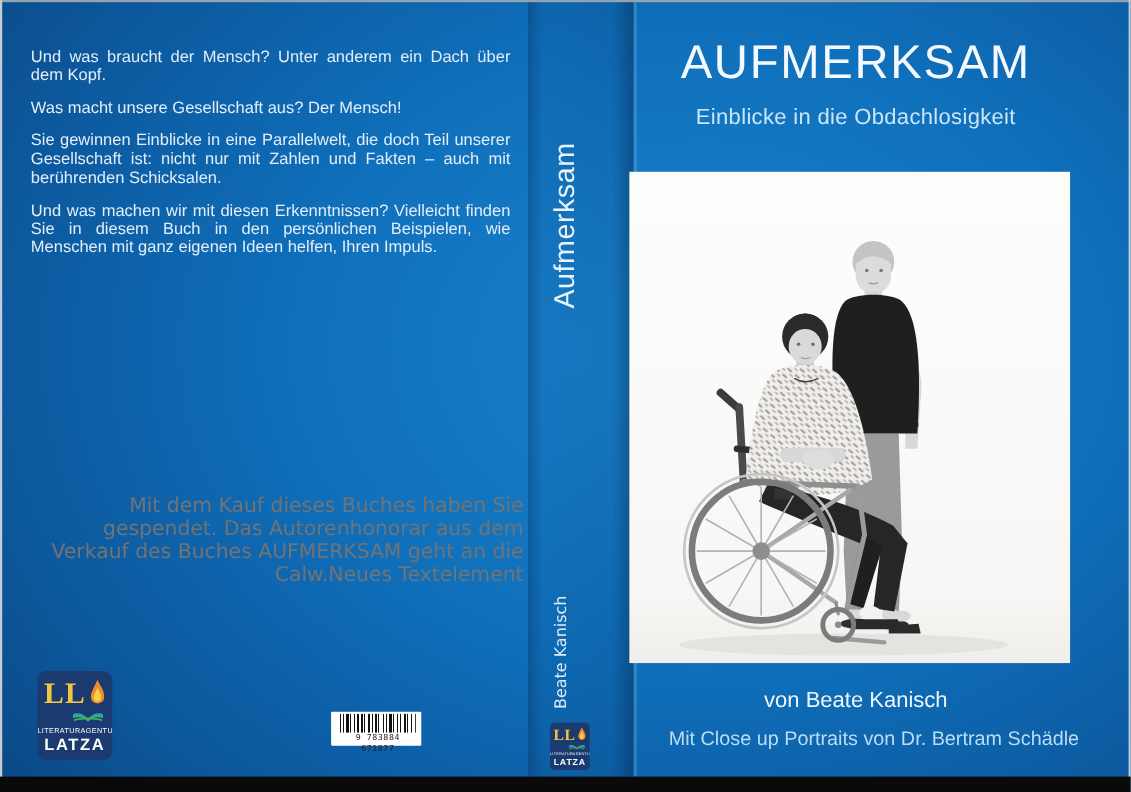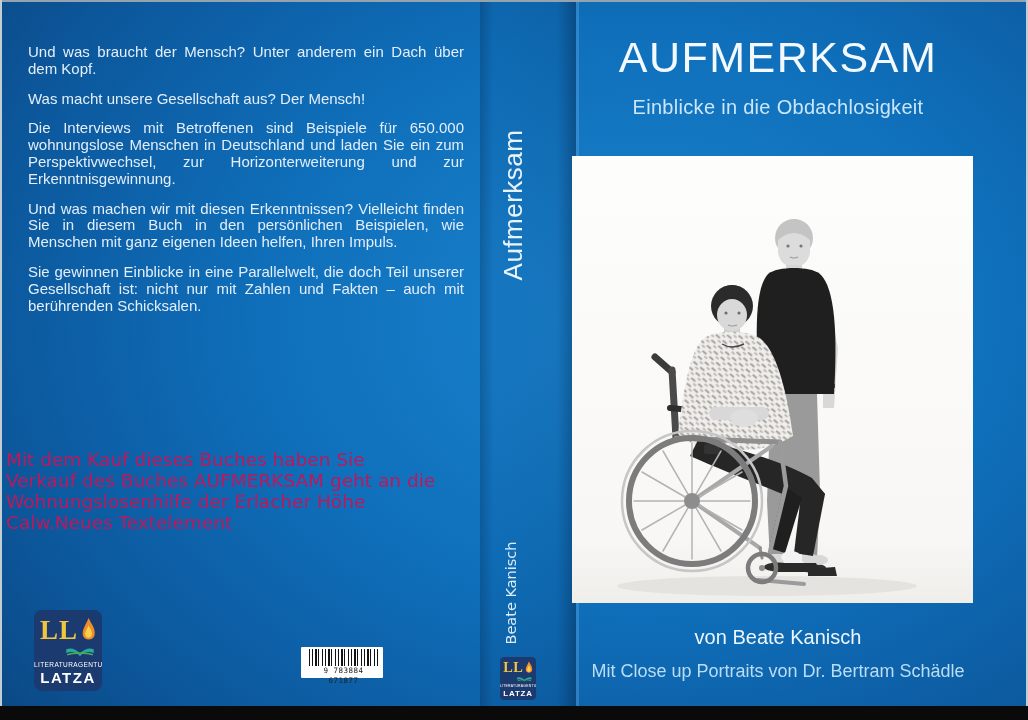--- a/index.html
+++ b/index.html
@@ -21,22 +21,22 @@
     background:linear-gradient(90deg, rgba(0,25,60,.28) 0%, rgba(0,25,60,.06) 14%,
       rgba(0,25,60,.10) 80%, rgba(0,20,50,.38) 100%);}
   .fold-highlight{position:absolute;left:576px;top:2px;bottom:14px;width:3px;
     background:rgba(130,195,245,.28);}
 
   
   .back-text{position:absolute;left:28px;top:44px;width:436px;color:#e3eefa;
     font-size:15px;line-height:1.12;text-align:justify;}
   .back-text p{margin:0 0 13px 0;}
 
-  .donation{position:absolute;left:6px;top:449px;width:470px;text-align:left;
-    color:#be185d;font-family:"DejaVu Sans",sans-serif;font-size:18.5px;line-height:21px;}
+  .donation{position:absolute;left:6px;top:449px;width:470px;text-align:right;
+    color:#737373;font-family:"DejaVu Sans",sans-serif;font-size:18.5px;line-height:21px;}
   .donation div{white-space:nowrap;}
 
   
   .pub-logo{width:68px;height:81px;background:#1b3a70;border-radius:8px;
     box-sizing:border-box;padding-top:5px;text-align:center;overflow:hidden;}
   .pub-logo .row1{display:flex;justify-content:center;align-items:flex-start;height:32px;}
   .pub-logo .mono{font-family:"Liberation Serif",serif;font-weight:bold;
     color:#f2c53f;font-size:27px;line-height:30px;letter-spacing:1px;}
   .pub-logo .flame{margin-left:3px;margin-top:3px;}
   .pub-logo .book{display:block;margin:0 auto 0 32px;}
@@ -65,44 +65,43 @@
     color:#dcebf8;font-family:"DejaVu Sans",sans-serif;font-size:14.5px;}
 
   
   .front-title{position:absolute;left:575px;top:34px;width:406px;text-align:center;
     color:#f3f9fe;font-size:43px;font-weight:400;letter-spacing:1.5px;line-height:46px;}
   .front-subtitle{position:absolute;left:575px;top:96px;width:406px;text-align:center;
     color:#cbe6f9;font-size:20px;letter-spacing:.3px;}
   .photo{position:absolute;left:572px;top:156px;width:401px;height:447px;}
   .author-line{position:absolute;left:575px;top:626px;width:406px;text-align:center;
     color:#eef6fd;font-size:20px;}
-  .credit-line{position:absolute;left:575px;top:661px;width:406px;text-align:center;
+  .credit-line{position:absolute;left:575px;top:661px;width:406px;text-align:right;
     color:#b9ddf4;font-size:18px;}
 </style>
 </head>
 <body>
 
 <div class="edge-top"></div>
 <div class="edge-left"></div>
 <div class="edge-right"></div>
 <div class="spine-shade"></div>
 <div class="fold-highlight"></div>
 
 <div class="back-text">
   <p>Und was braucht der Mensch? Unter anderem ein Dach über dem Kopf.</p>
   <p>Was macht unsere Gesellschaft aus? Der Mensch!</p>
-  <p>Die Interviews mit Betroffenen sind Beispiele für 650.000 wohnungslose Menschen in Deutschland und laden Sie ein zum Perspektivwechsel, zur Horizonterweiterung und zur Erkenntnisgewinnung.</p>
+  <p>Sie gewinnen Einblicke in eine Parallelwelt, die doch Teil unserer Gesellschaft ist: nicht nur mit Zahlen und Fakten – auch mit berührenden Schicksalen.</p>
   <p>Und was machen wir mit diesen Erkenntnissen? Vielleicht finden Sie in diesem Buch in den persönlichen Beispielen, wie Menschen mit ganz eigenen Ideen helfen, Ihren Impuls.</p>
-  <p>Sie gewinnen Einblicke in eine Parallelwelt, die doch Teil unserer Gesellschaft ist: nicht nur mit Zahlen und Fakten – auch mit berührenden Schicksalen.</p>
 </div>
 
 <div class="donation">
   <div>Mit dem Kauf dieses Buches haben Sie</div>
+  <div>gespendet. Das Autorenhonorar aus dem</div>
   <div>Verkauf des Buches AUFMERKSAM geht an die</div>
-  <div>Wohnungslosenhilfe der Erlacher Höhe</div>
   <div>Calw.Neues Textelement</div>
 </div>
 
 <div class="logo-big">
   <div class="pub-logo">
     <div class="row1">
       <span class="mono">LL</span>
       <svg class="flame" width="15" height="24" viewBox="0 0 16 26">
         <path d="M8 0 C 12 8 16 12 14.5 19 C 13 24.5 3.5 25 2 19 C 0.5 13 5 8 8 0 Z" fill="#ef8c2b"></path>
         <path d="M8 8 C 10.5 12.5 12.5 14.5 11.5 18.8 C 10.6 22 5.4 22.3 4.5 18.8 C 3.6 15.2 6.3 12.5 8 8 Z" fill="#f7d14a"></path>

